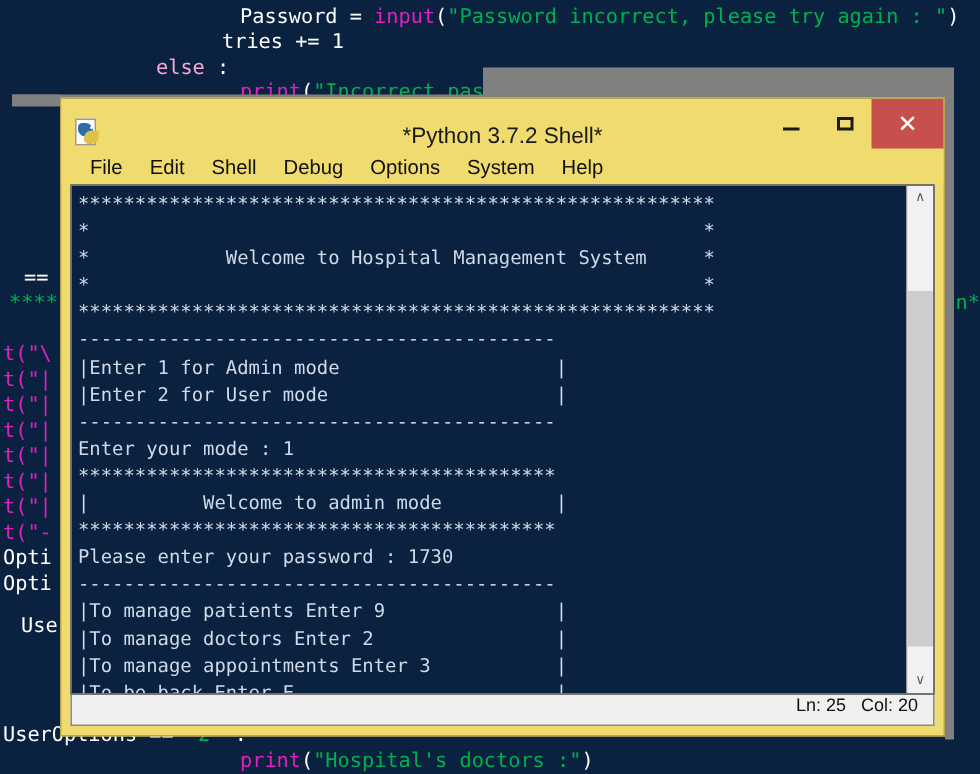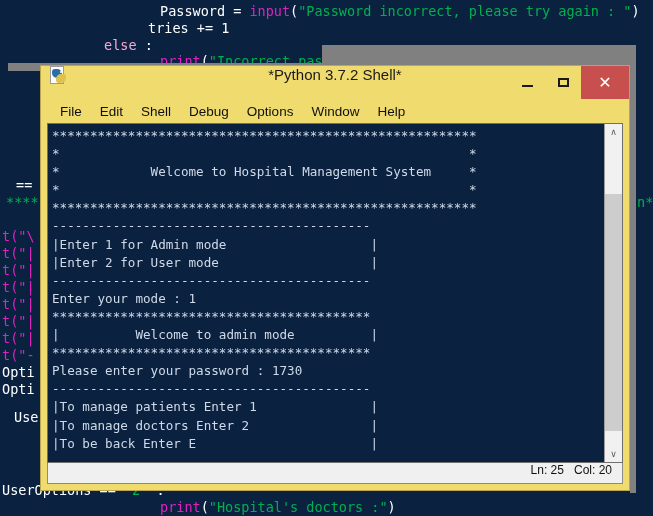--- a/index.html
+++ b/index.html
@@ -54,21 +54,21 @@
     border: 1px solid #b9a64f;
     box-sizing: border-box;
     z-index: 5;
     display: flex;
     flex-direction: column;
   }
   #titlebar {
     height: 33px;
     flex: 0 0 33px;
     display: flex;
-    align-items: flex-start;
+    align-items: flex-end;
     position: relative;
     background: #f0db6e;
   }
   #app-icon {
     width: 20px; height: 20px;
     margin-left: 8px;
     position: relative;
     flex: 0 0 20px;
   }
   #app-icon .page {
@@ -288,43 +288,44 @@
       <div class="win-btn" id="btn-close">✕</div>
     </div>
   </div>
 
   <div id="menubar">
       <div class="menu-item">File</div>
       <div class="menu-item">Edit</div>
       <div class="menu-item">Shell</div>
       <div class="menu-item">Debug</div>
       <div class="menu-item">Options</div>
-      <div class="menu-item">Window</div>
+      <div class="menu-item">System</div>
       <div class="menu-item">Help</div>
     </div>
 
   <div id="shell-body">
     <div id="console">
         <div class="con-line">********************************************************</div>
         <div class="con-line">*                                                      *</div>
         <div class="con-line">*            Welcome to Hospital Management System     *</div>
         <div class="con-line">*                                                      *</div>
         <div class="con-line">********************************************************</div>
         <div class="con-line">------------------------------------------</div>
         <div class="con-line">|Enter 1 for Admin mode                   |</div>
         <div class="con-line">|Enter 2 for User mode                    |</div>
         <div class="con-line">------------------------------------------</div>
         <div class="con-line">Enter your mode : 1</div>
         <div class="con-line">******************************************</div>
         <div class="con-line">|          Welcome to admin mode          |</div>
         <div class="con-line">******************************************</div>
         <div class="con-line">Please enter your password : 1730</div>
         <div class="con-line">------------------------------------------</div>
-        <div class="con-line">|To manage patients Enter 1               |</div>
+        <div class="con-line">|To manage patients Enter 9               |</div>
         <div class="con-line">|To manage doctors Enter 2                |</div>
+        <div class="con-line">|To manage appointments Enter 3           |</div>
         <div class="con-line">|To be back Enter E                       |</div>
       </div>
     <div id="vscroll">
       <div class="sb-arrow">∧</div>
       <div id="sb-track">
         <div id="sb-thumb"></div>
       </div>
       <div class="sb-arrow">∨</div>
     </div>
   </div>

